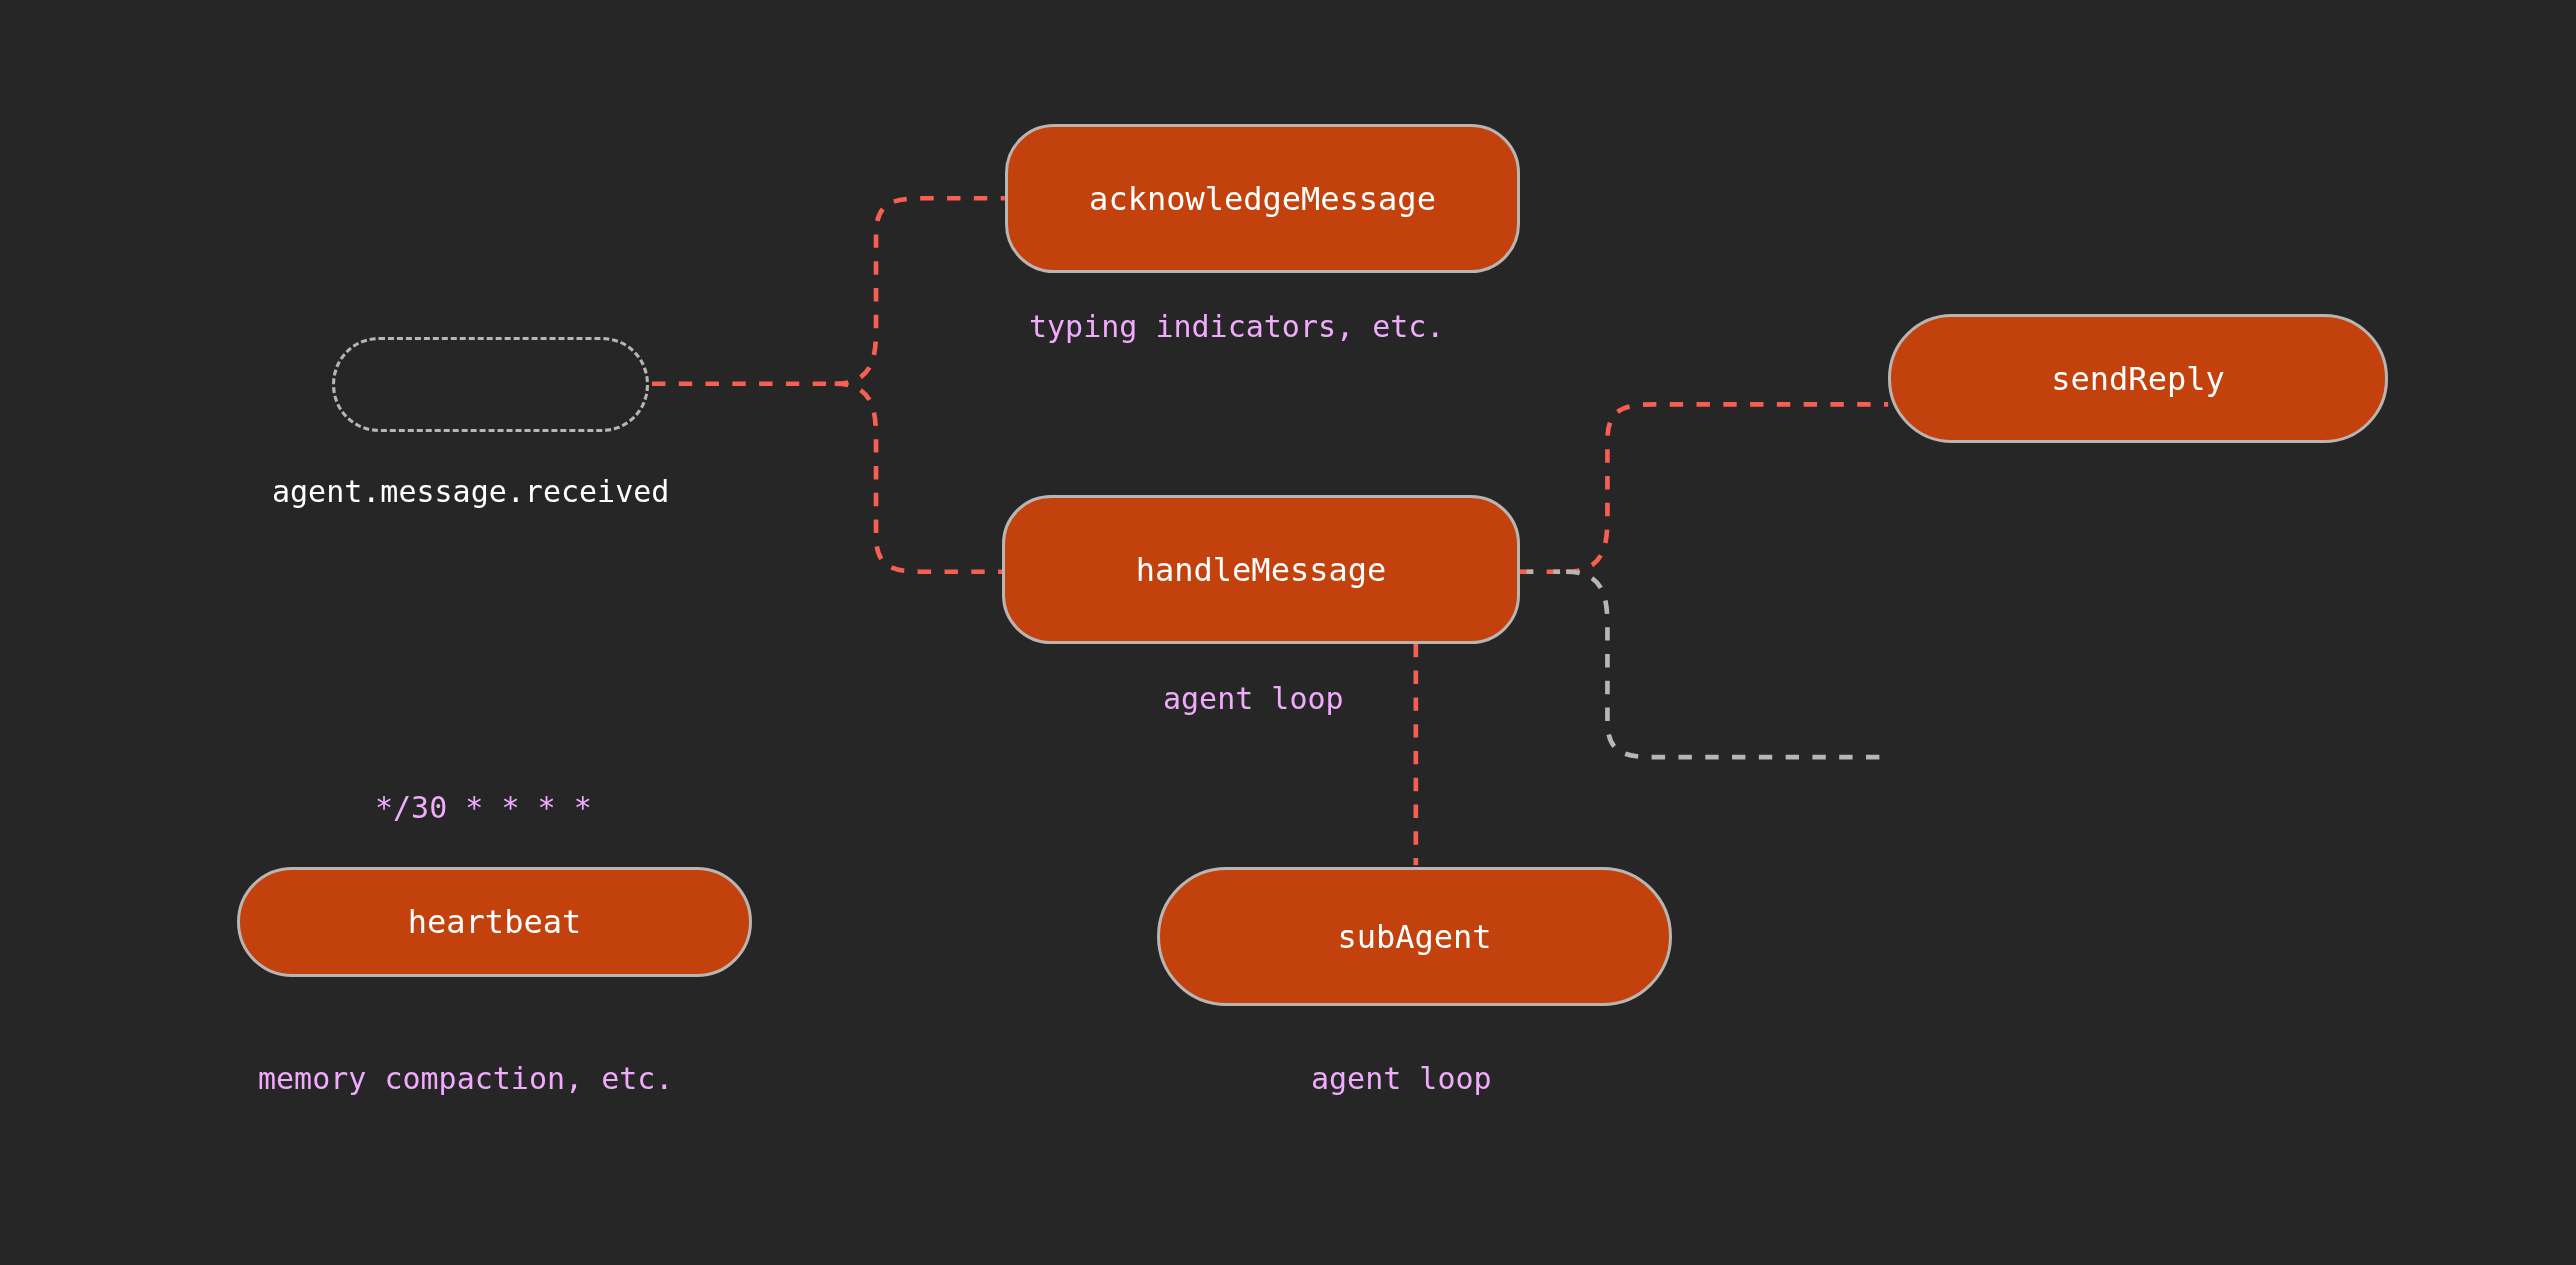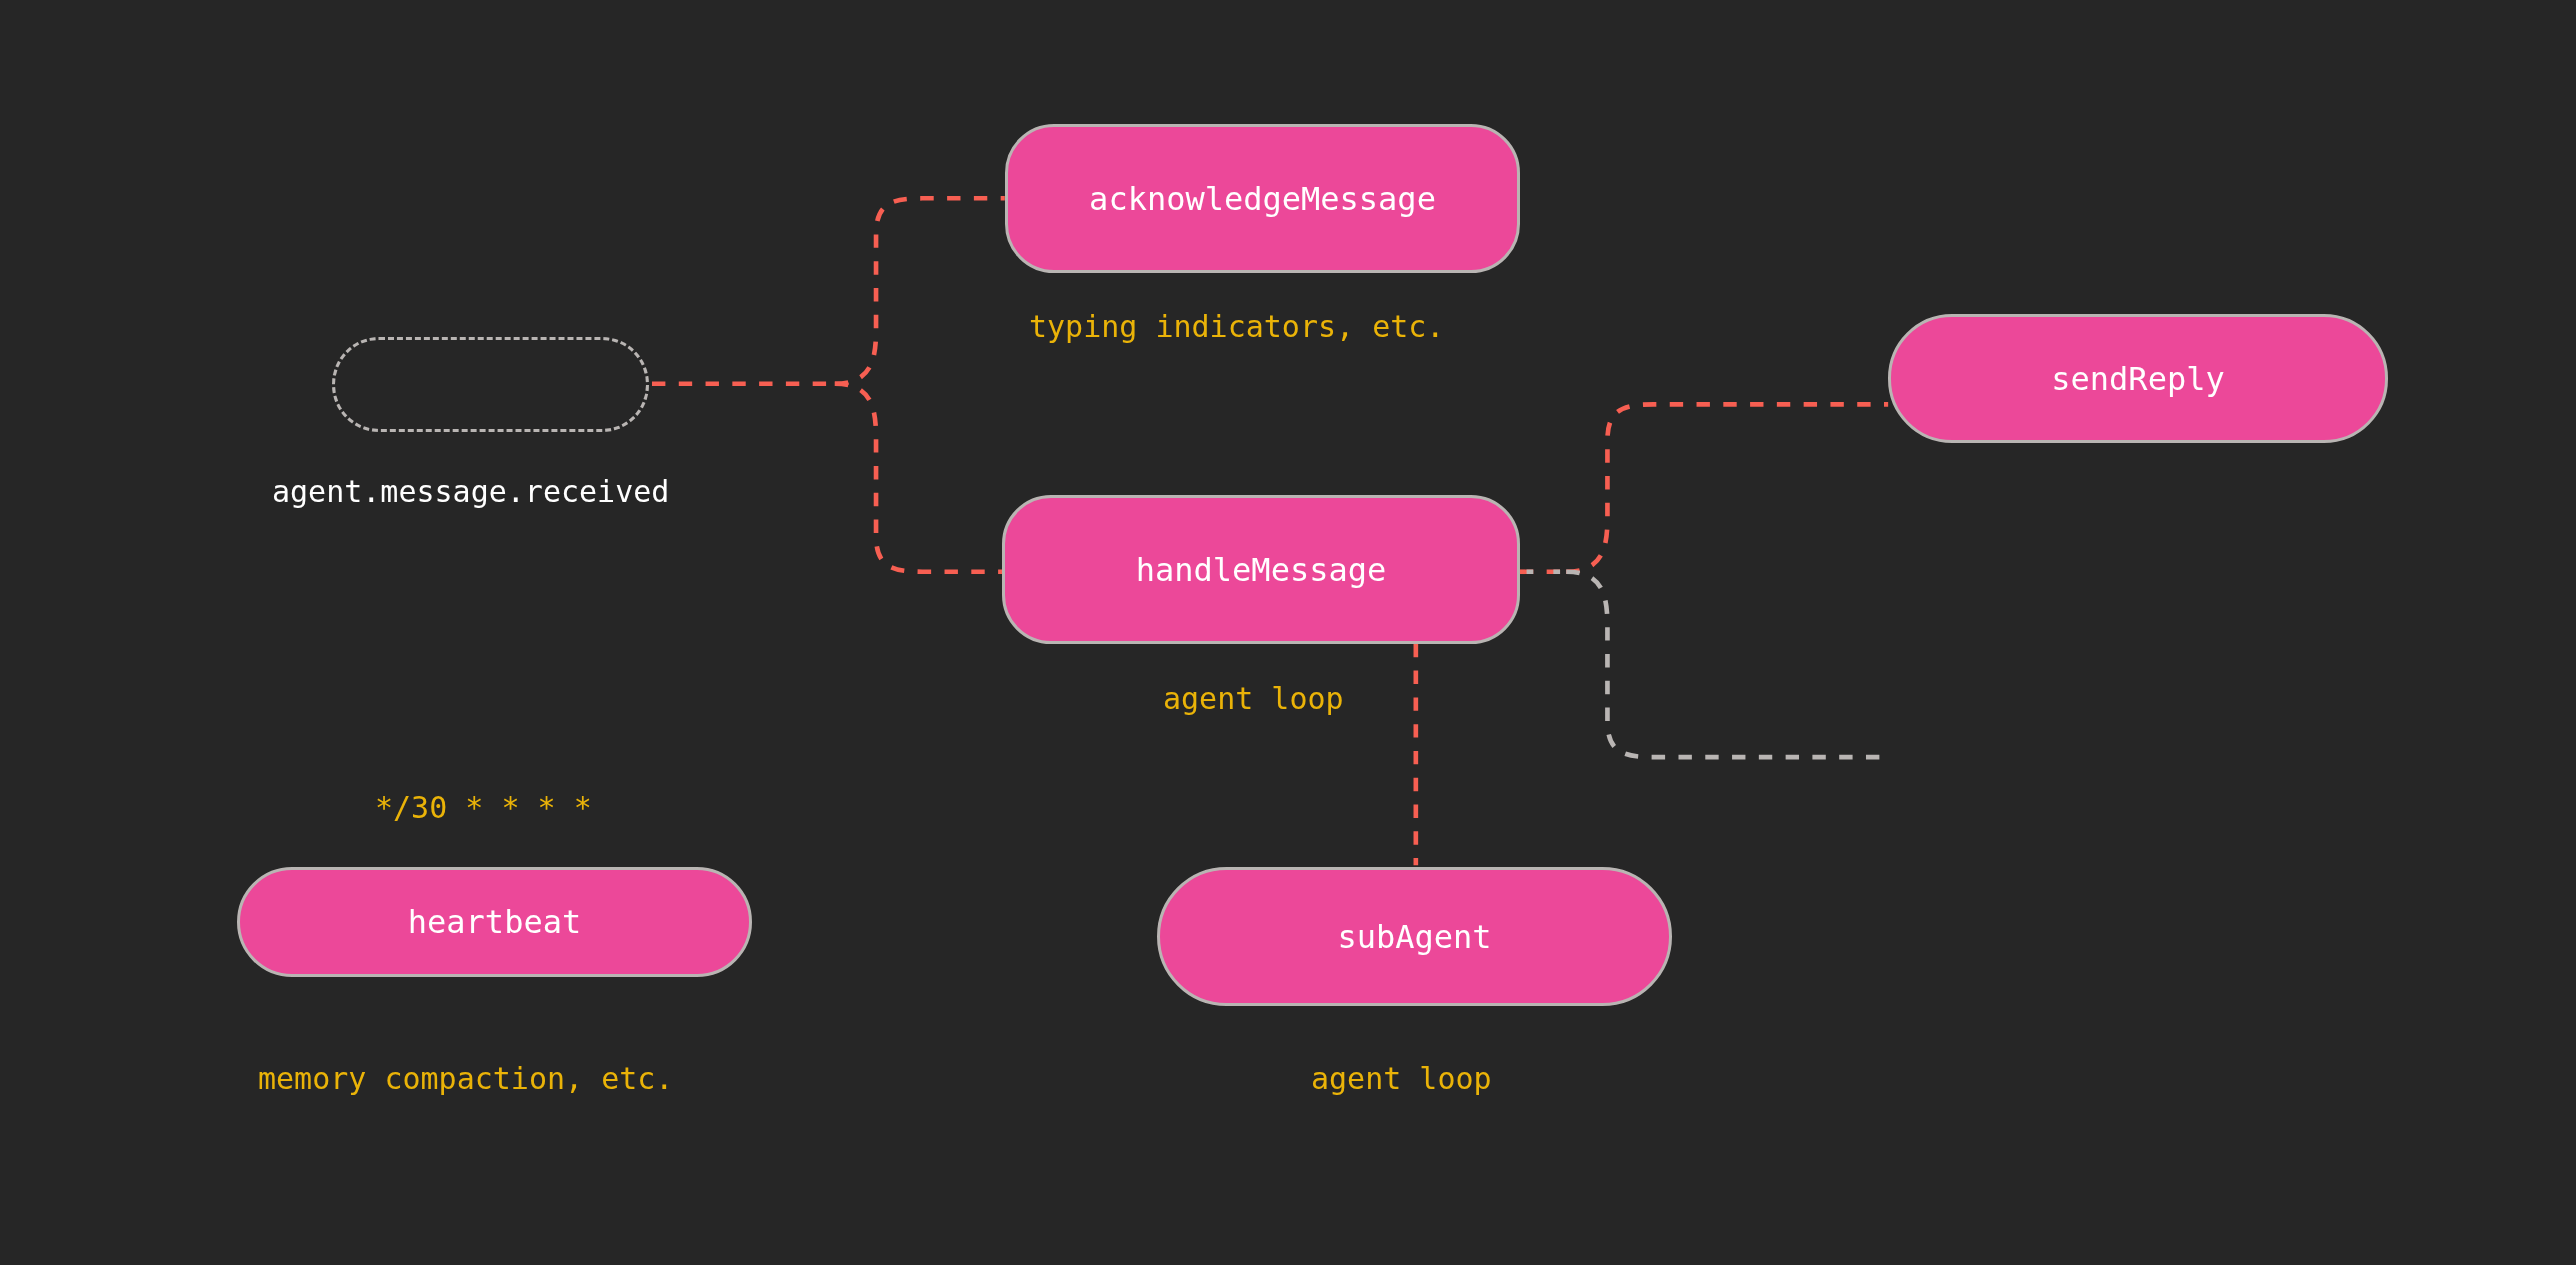--- a/index.html
+++ b/index.html
@@ -19,41 +19,41 @@
     position: absolute;
     left: 0;
     top: 0;
     width: 2638px;
     height: 1265px;
     pointer-events: none;
   }
   .node {
     position: absolute;
     box-sizing: border-box;
-    background: #ec4899;
+    background: #c2410c;
     border: 3.1px solid #b9b5b3;
     display: flex;
     align-items: center;
     justify-content: center;
   }
   .node-label {
     color: #ffffff;
     font-family: "DejaVu Sans Mono", "Liberation Mono", monospace;
     font-size: 32px;
     letter-spacing: 0px;
     white-space: nowrap;
     line-height: 1;
   }
   .node-start {
     background: transparent;
     border: 3.1px dashed #b9b5b3;
   }
   .caption {
     position: absolute;
-    color: #eab308;
+    color: #f0abfc;
     font-family: "DejaVu Sans Mono", "Liberation Mono", monospace;
     font-size: 30px;
     white-space: nowrap;
     line-height: 1;
   }
   .caption-bright {
     color: #ffffff;
     text-align: right;
   }
 </style>

